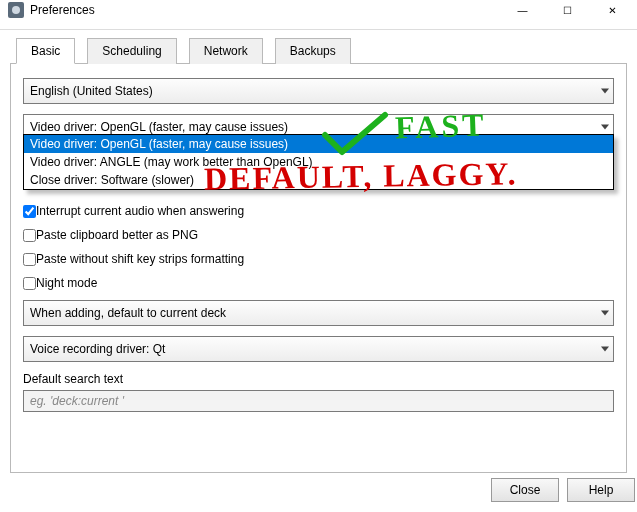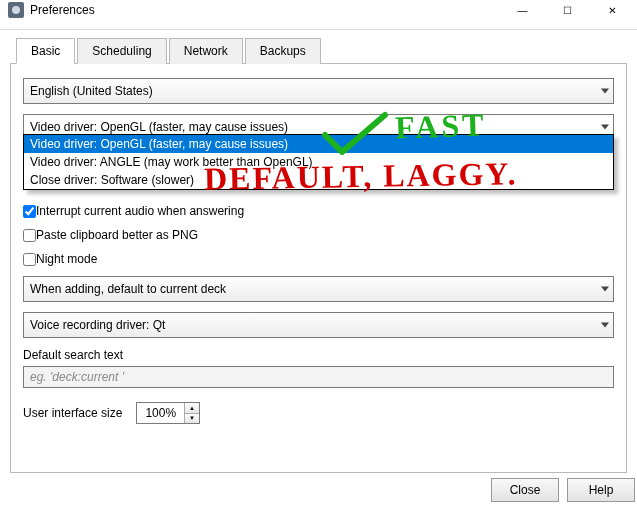--- a/index.html
+++ b/index.html
@@ -45,21 +45,21 @@
     position: relative;
     z-index: 2;
     padding-left: 6px;
   }
   .tab {
     padding: 5px 14px;
     border: 1px solid #b9b9b9;
     border-bottom: none;
     background: #f0f0f0;
     font-size: 12px;
-    margin-right: 2px;
+    margin-right: 12px;
     position: relative;
   }
   .tab.active {
     background: #fff;
     border-bottom: 1px solid #fff;
   }
 
   .panel {
     border: 1px solid #b9b9b9;
     padding: 14px 12px 12px 12px;
@@ -245,20 +245,24 @@
     <label class="chk">
       <input type="checkbox" checked="" style="">
       <span>Interrupt current audio when answering</span>
     </label>
 
     <label class="chk">
       <input type="checkbox" style="">
       <span>Paste clipboard better as PNG</span>
     </label>
 
+    <label class="chk">
+      <input type="checkbox" style="">
+      <span>Paste without shift key strips formatting</span>
+    </label>
 
     <label class="chk">
       <input type="checkbox" style="">
       <span>Night mode</span>
     </label>
 
     <div class="combo" style="margin-top:8px;">
       <span>When adding, default to current deck</span>
       <span class="arrow"></span>
     </div>
@@ -266,30 +270,20 @@
     <div class="combo">
       <span>Voice recording driver: Qt</span>
       <span class="arrow"></span>
     </div>
 
     <div class="label-row">Default search text</div>
     <div class="searchbox">
       <span>eg. 'deck:current '</span>
     </div>
 
-    <div class="uirow">
-      <span>User interface size</span>
-      <div class="spinbox">
-        <span class="val">100%</span>
-        <div class="spbtns">
-          <div class="sp">▲</div>
-          <div class="sp">▼</div>
-        </div>
-      </div>
-    </div>
 
   </div>
 </div>
 
 <div class="anno check">
   <svg width="70" height="50" viewBox="0 0 70 50">
     <path d="M5 25 L22 42 L65 5" stroke="#1db11d" stroke-width="6" fill="none" stroke-linecap="round" stroke-linejoin="round"></path>
   </svg>
 </div>
 <div class="anno fast">FAST</div>

